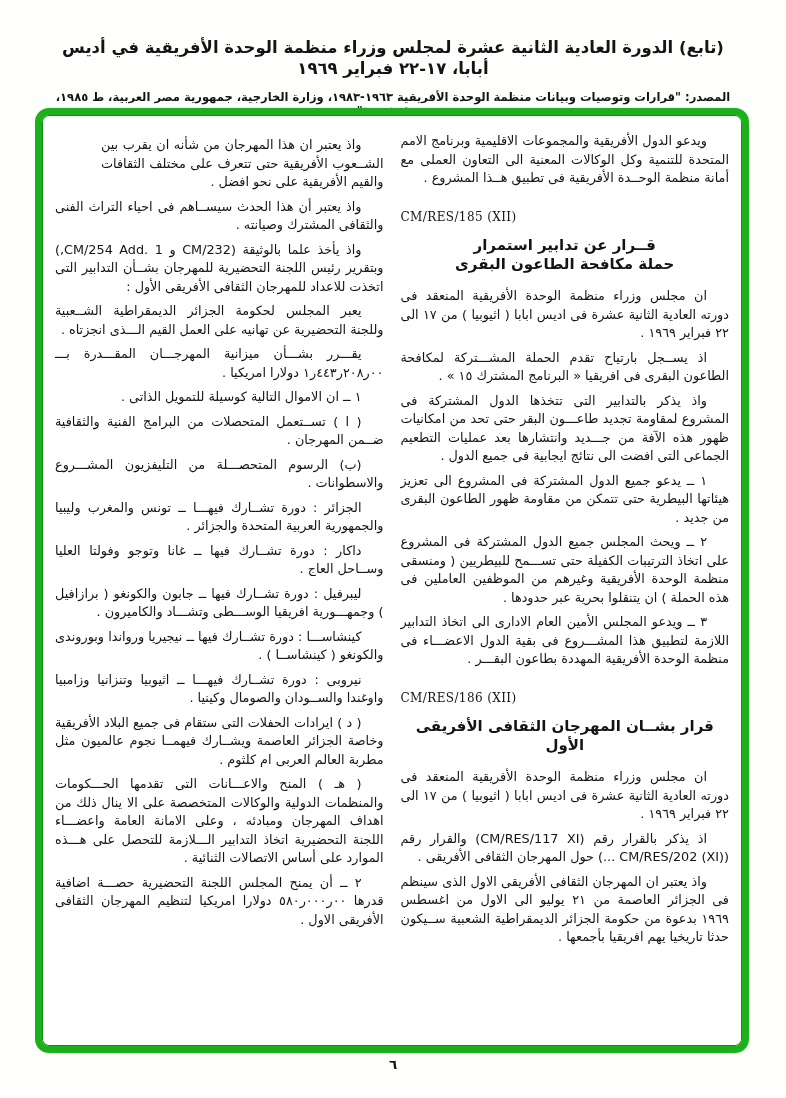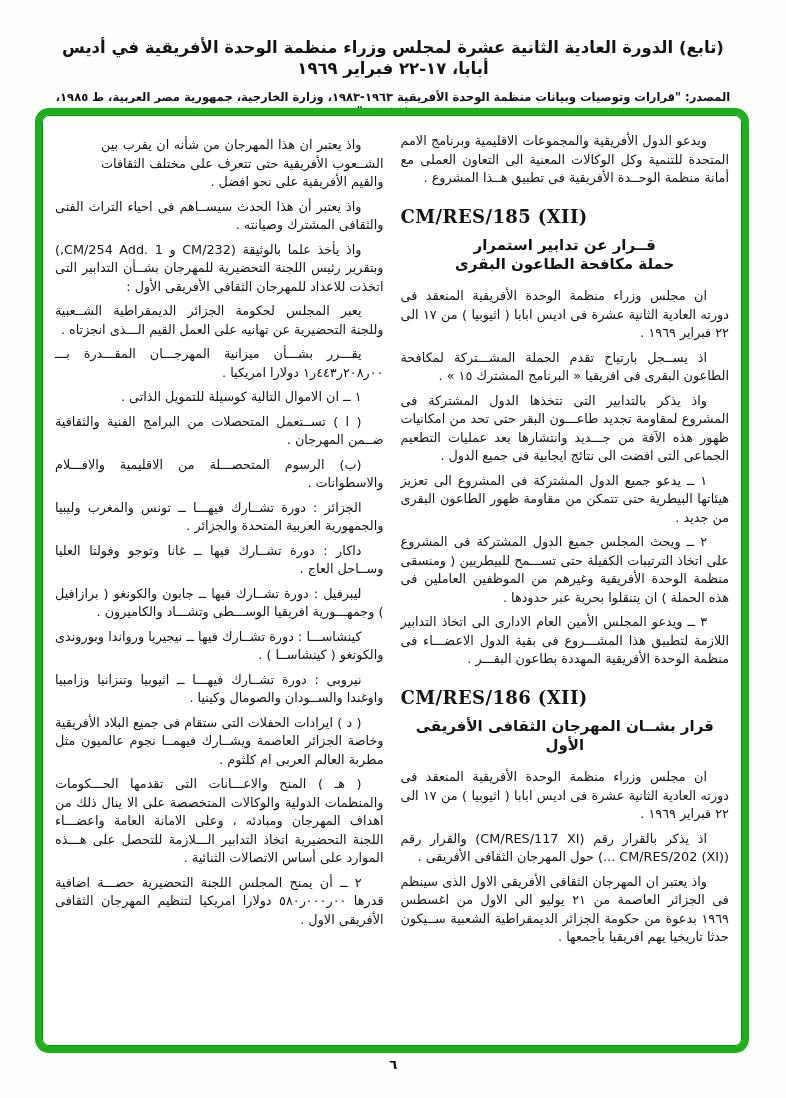--- a/index.html
+++ b/index.html
@@ -34,22 +34,22 @@
     display:flex;direction:rtl;height:100%;box-sizing:border-box;
     padding:17px 13px 8px 13px;gap:17px;
   }
   .col{
     flex:1 1 0;direction:rtl;text-align:justify;
     font-size:12.8px;line-height:18.5px;
   }
   .para{margin:0 0 6px 0;text-indent:22px;}
   .res-code{
     direction:ltr;text-align:left;text-indent:0;
-    font-family:"DejaVu Serif",serif;font-size:18px;
-    margin:20px 0 10px 0;letter-spacing:.4px;font-weight:bold;
+    font-family:"DejaVu Serif",serif;font-size:12px;
+    margin:20px 0 10px 0;letter-spacing:.4px;
   }
   .res-title-line{
     text-align:center;font-weight:bold;font-size:15px;
     text-indent:0;margin:0;line-height:19px;
   }
   .res-title-block{margin:4px 0 13px 0;}
   .mt-sm{margin-top:4px;margin-left:46px;}
   
   .page-number{
     position:absolute;top:1056px;left:0;width:786px;
@@ -94,21 +94,21 @@
     </div>
 
     <div class="col">
       <p class="para mt-sm">واذ يعتبر ان هذا المهرجان من شأنه ان يقرب بين الشــعوب الأفريقية حتى تتعرف على مختلف الثقافات والقيم الأفريقية على نحو افضل .</p>
       <p class="para">واذ يعتبر أن هذا الحدث سيســاهم فى احياء التراث الفنى والثقافى المشترك وصيانته .</p>
       <p class="para">واذ يأخذ علما بالوثيقة (CM/232 و CM/254 Add. 1,) وبتقرير رئيس اللجنة التحضيرية للمهرجان بشــأن التدابير التى اتخذت للاعداد للمهرجان الثقافى الأفريقى الأول :</p>
       <p class="para">يعبر المجلس لحكومة الجزائر الديمقراطية الشــعبية وللجنة التحضيرية عن تهانيه على العمل القيم الـــذى انجزتاه .</p>
       <p class="para">يقـــرر بشـــأن ميزانية المهرجـــان المقـــدرة بـــ ٠٠ر٢٠٨ر٤٤٣ر١ دولارا امريكيا .</p>
       <p class="para">١ ــ ان الاموال التالية كوسيلة للتمويل الذاتى .</p>
       <p class="para">( ا ) تســتعمل المتحصلات من البرامج الفنية والثقافية ضــمن المهرجان .</p>
-      <p class="para">(ب) الرسوم المتحصـــلة من الاقليمية والافـــلام والاسطوانات .</p>
+      <p class="para">(ب) الرسوم المتحصـــلة من التليفزيون المشـــروع والاسطوانات .</p>
       <p class="para">الجزائر : دورة تشــارك فيهـــا ــ تونس والمغرب وليبيا والجمهورية العربية المتحدة والجزائر .</p>
       <p class="para">داكار : دورة تشــارك فيها ــ غانا وتوجو وفولتا العليا وســاحل العاج .</p>
       <p class="para">ليبرفيل : دورة تشــارك فيها ــ جابون والكونغو ( برازافيل ) وجمهـــورية افريقيا الوســـطى وتشـــاد والكاميرون .</p>
       <p class="para">كينشاســـا : دورة تشــارك فيها ــ نيجيريا ورواندا وبوروندى والكونغو ( كينشاســا ) .</p>
       <p class="para">نيروبى : دورة تشــارك فيهـــا ــ اثيوبيا وتنزانيا وزامبيا واوغندا والســودان والصومال وكينيا .</p>
       <p class="para">( د ) ايرادات الحفلات التى ستقام فى جميع البلاد الأفريقية وخاصة الجزائر العاصمة ويشــارك فيهمــا نجوم عالميون مثل مطربة العالم العربى ام كلثوم .</p>
       <p class="para">( هـ ) المنح والاعـــانات التى تقدمها الحـــكومات والمنظمات الدولية والوكالات المتخصصة على الا ينال ذلك من اهداف المهرجان ومبادئه ، وعلى الامانة العامة واعضـــاء اللجنة التحضيرية اتخاذ التدابير الـــلازمة للتحصل على هـــذه الموارد على أساس الاتصالات الثنائية .</p>
       <p class="para">٢ ــ أن يمنح المجلس اللجنة التحضيرية حصـــة اضافية قدرها ٠٠ر٠٠٠ر٥٨٠ دولارا امريكيا لتنظيم المهرجان الثقافى الأفريقى الاول .</p>
     </div>
 

